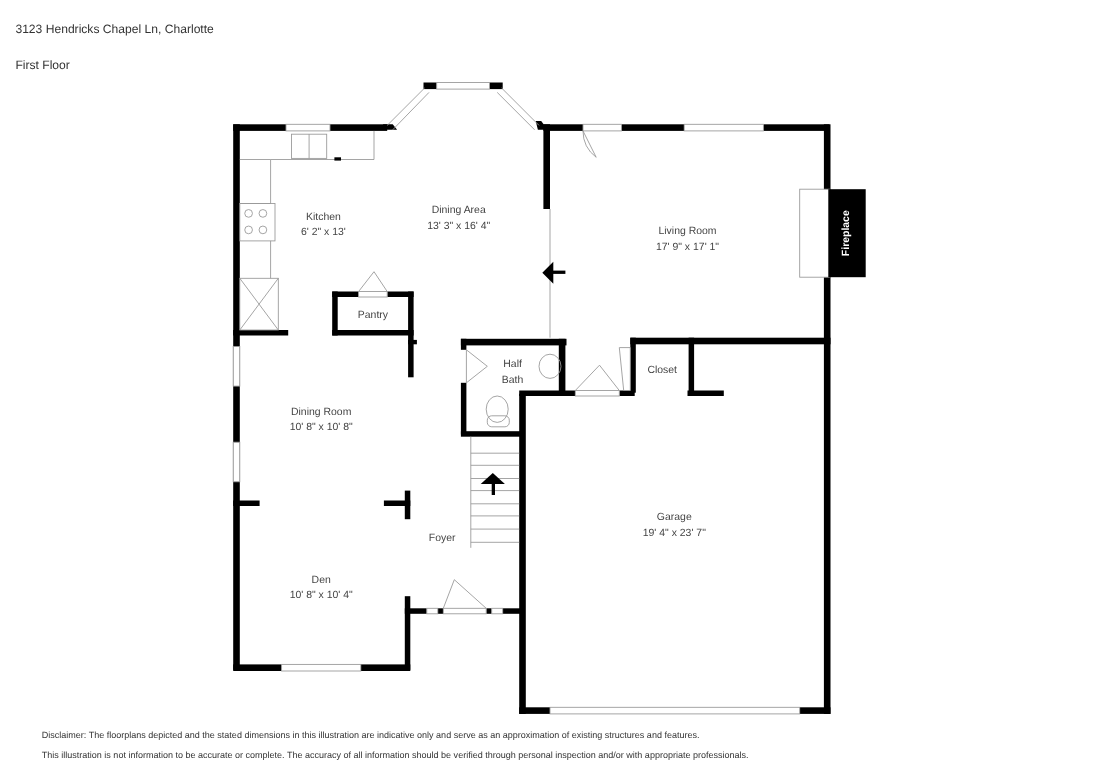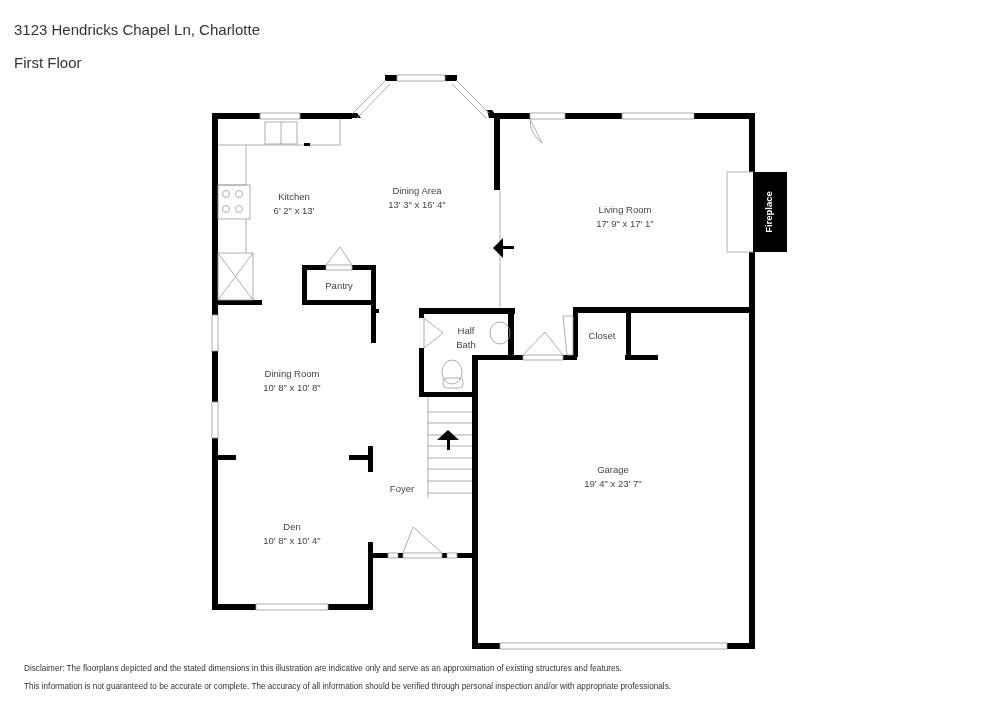--- a/index.html
+++ b/index.html
@@ -1,18 +1,18 @@
 <!DOCTYPE html>
 <html><head>
 <meta charset="utf-8">
 <style>
   html, body { margin:0; padding:0; background:#ffffff; }
   body { width:1000px; height:707px; position:relative; overflow:hidden; font-family:"Liberation Sans", sans-serif; color:#333; }
-  .hdr { position:absolute; left:14px; font-size:15px; color:#333; }
-  .disc { position:absolute; left:12px; font-size:8.2px; color:#333; white-space:nowrap;padding-left:12px; }
+  .hdr { position:absolute; left:14px; font-size:11px; color:#333; }
+  .disc { position:absolute; left:26px; font-size:8.2px; color:#333; white-space:nowrap;padding-left:12px; }
   svg { position:absolute; left:0; top:0; }
   svg text { font-family:"Liberation Sans", sans-serif; font-size:9.5px; fill:#444; }
 </style>
 </head>
 <body>
 
 <div class="hdr" style="top:21px">3123 Hendricks Chapel Ln, Charlotte</div>
 <div class="hdr" style="top:54px">First Floor</div>
 
 <svg width="1000" height="707" viewBox="0 0 1000 707">
@@ -170,13 +170,13 @@
     <text x="292" y="391">10' 8" x 10' 8"</text>
     <text x="402" y="492">Foyer</text>
     <text x="292" y="530">Den</text>
     <text x="292" y="544">10' 8" x 10' 4"</text>
     <text x="613" y="473">Garage</text>
     <text x="613" y="487">19' 4" x 23' 7"</text>
   </g>
 </svg>
 
 <div class="disc" style="top:664px">Disclaimer: The floorplans depicted and the stated dimensions in this illustration are indicative only and serve as an approximation of existing structures and features.</div>
-<div class="disc" style="top:682px">This information is not guaranteed to be accurate or complete. The accuracy of all information should be verified through personal inspection and/or with appropriate professionals.</div>
+<div class="disc" style="top:682px">This illustration is not information to be accurate or complete. The accuracy of all information should be verified through personal inspection and/or with appropriate professionals.</div>
 
 </body></html>

